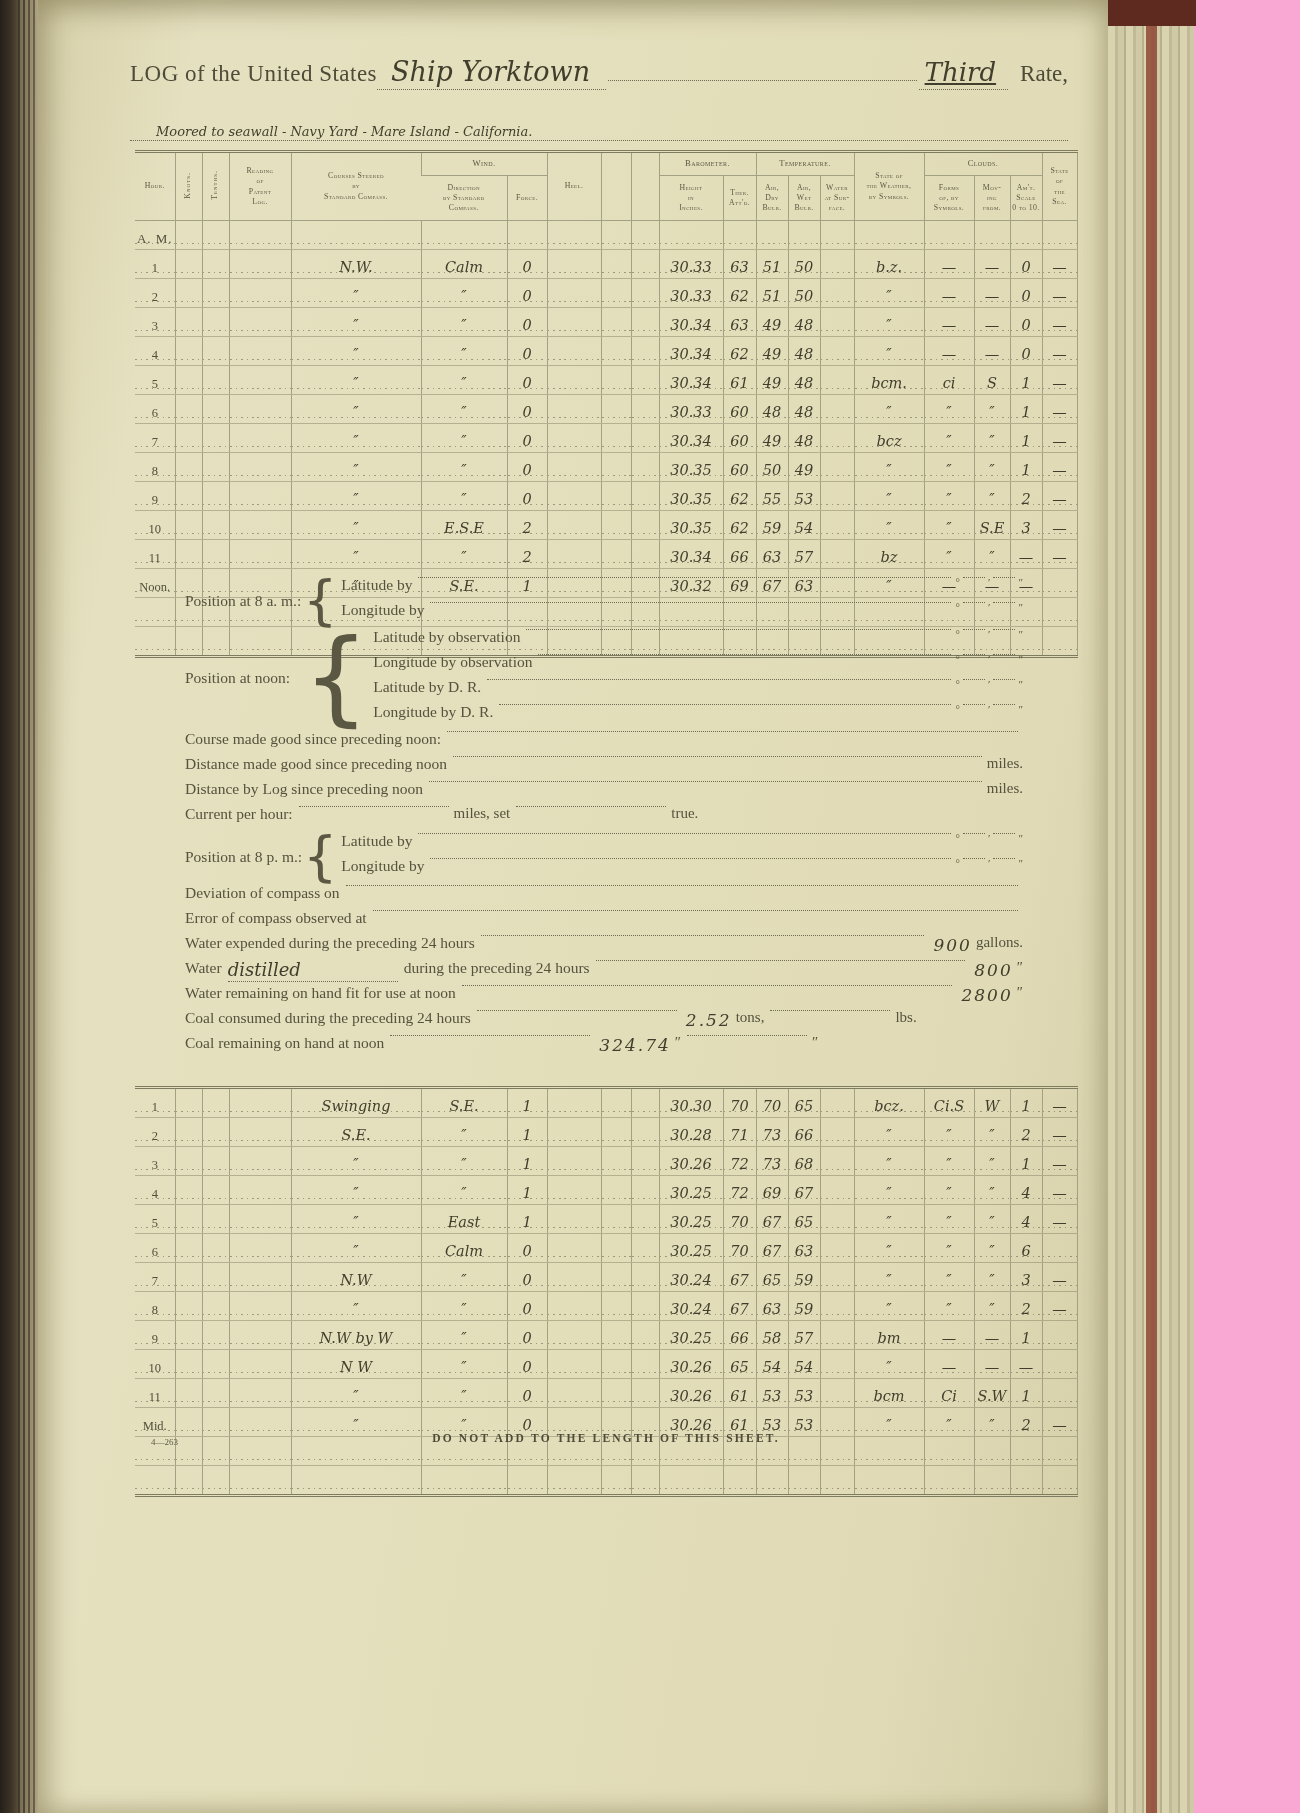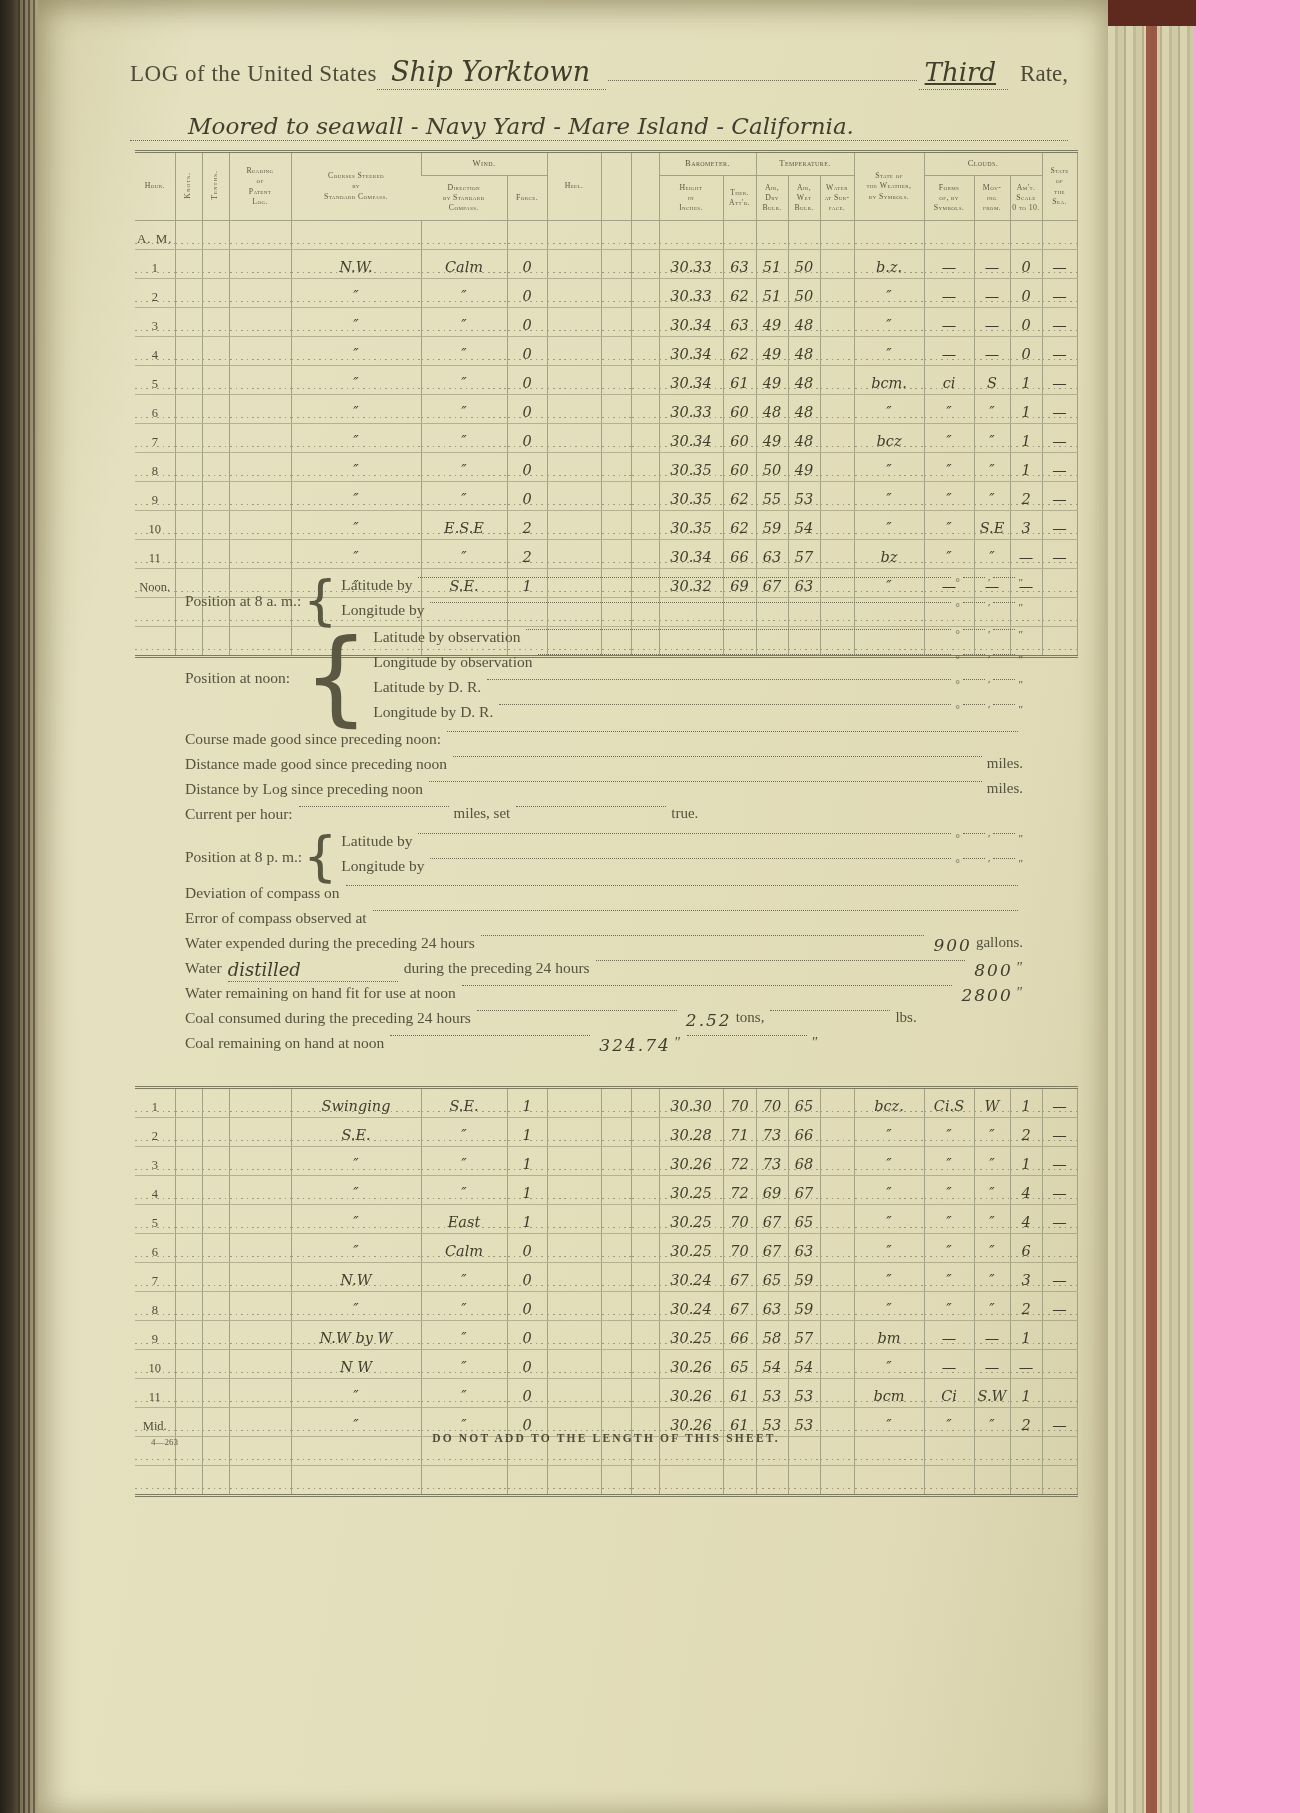--- a/index.html
+++ b/index.html
@@ -26,21 +26,21 @@
   .hw{font-family:"DejaVu Serif",serif;font-style:italic;color:#413e2d;}
 
   
   .title-row{position:absolute;top:56px;left:92px;right:40px;display:flex;align-items:baseline;}
   .title-main{font-size:23px;letter-spacing:.5px;color:#4e4b39;white-space:nowrap;}
   .ship-name{display:inline-block;font-size:27px;border-bottom:1.5px dotted #6e6b52;padding:0 16px 2px 14px;white-space:nowrap;}
   .title-lead{flex:1;border-bottom:1.5px dotted #6e6b52;height:1px;margin:0 2px 4px 2px;}
   .rate-val{display:inline-block;font-size:26px;border-bottom:1.5px dotted #6e6b52;padding:0 12px 2px 6px;text-decoration:underline;}
   .rate-label{font-size:23px;margin-left:12px;color:#4e4b39;white-space:nowrap;}
   .loc-row{position:absolute;top:108px;left:92px;right:40px;height:32px;display:flex;align-items:flex-end;border-bottom:1.5px dotted #6e6b52;}
-  .loc-text{font-size:23px;margin-left:58px;padding-bottom:1px;white-space:nowrap;}
+  .loc-text{font-size:13px;margin-left:26px;padding-bottom:1px;white-space:nowrap;}
 
   
   .log-table{position:absolute;left:97px;border-collapse:collapse;table-layout:fixed;width:942px;
     border-top:3px double #7d7b60;border-bottom:3px double #7d7b60;border-right:1px solid #a3a183;}
   .t-am{top:150px;}
   .t-pm{top:1086px;}
   .log-table th,.log-table td{border-left:1px solid #a3a183;padding:0;}
   .log-table tr>*:first-child{border-left:none;}
   .log-table thead th{font-weight:400;font-size:7.8px;letter-spacing:.4px;color:#5c5944;
     font-variant:small-caps;text-transform:none;white-space:pre-line;text-align:center;vertical-align:middle;line-height:1.3;

